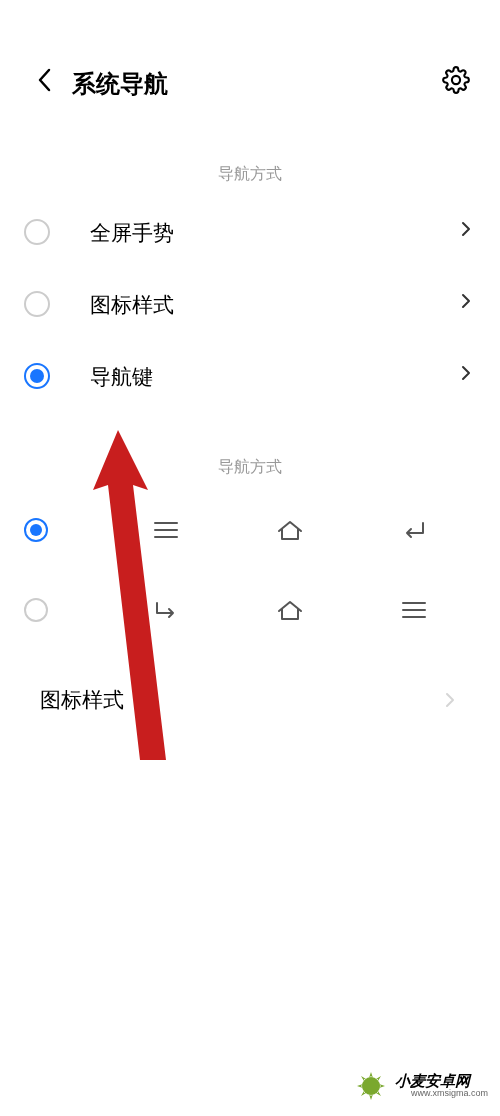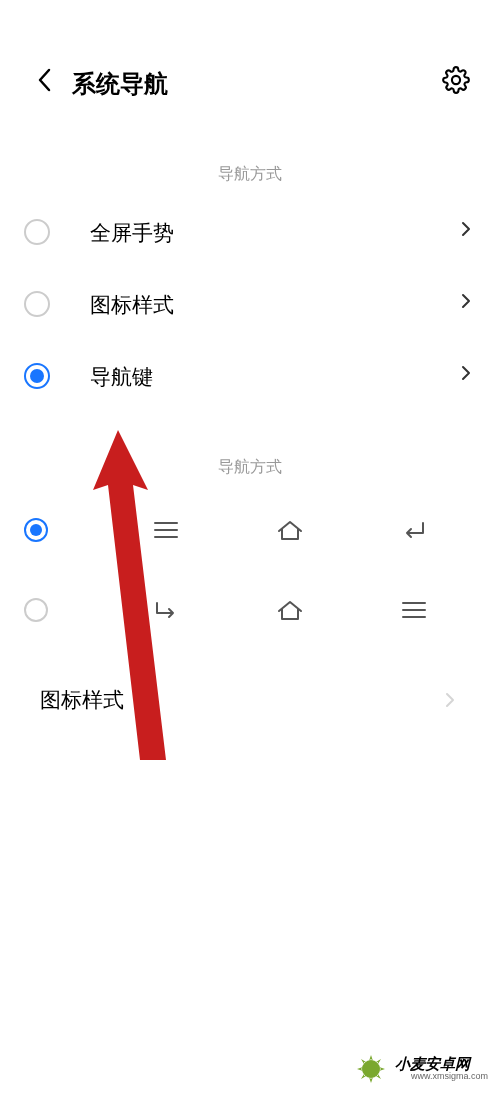--- a/index.html
+++ b/index.html
@@ -146,21 +146,21 @@
       flex: 1;
     }
     .arrow-annotation {
       position: absolute;
       left: 88px;
       top: 430px;
       pointer-events: none;
     }
     .watermark {
       position: absolute;
-      bottom: 29px;
+      bottom: 12px;
       right: 12px;
       display: flex;
       align-items: center;
       gap: 6px;
     }
     .watermark-logo {
       width: 36px;
       height: 36px;
     }
     .watermark-text {

